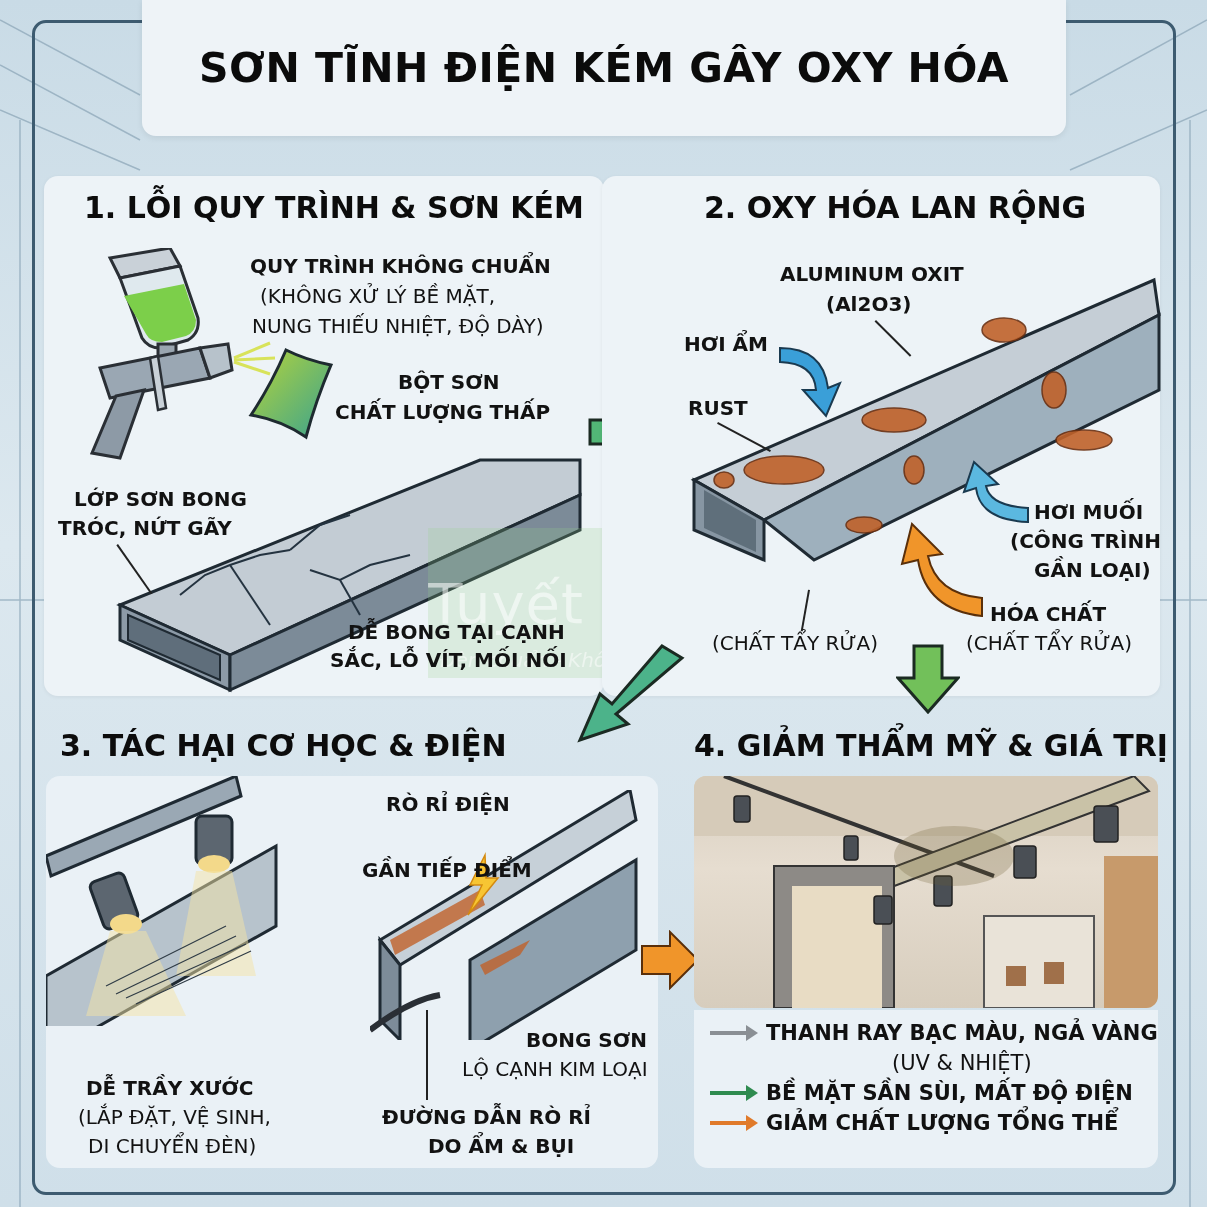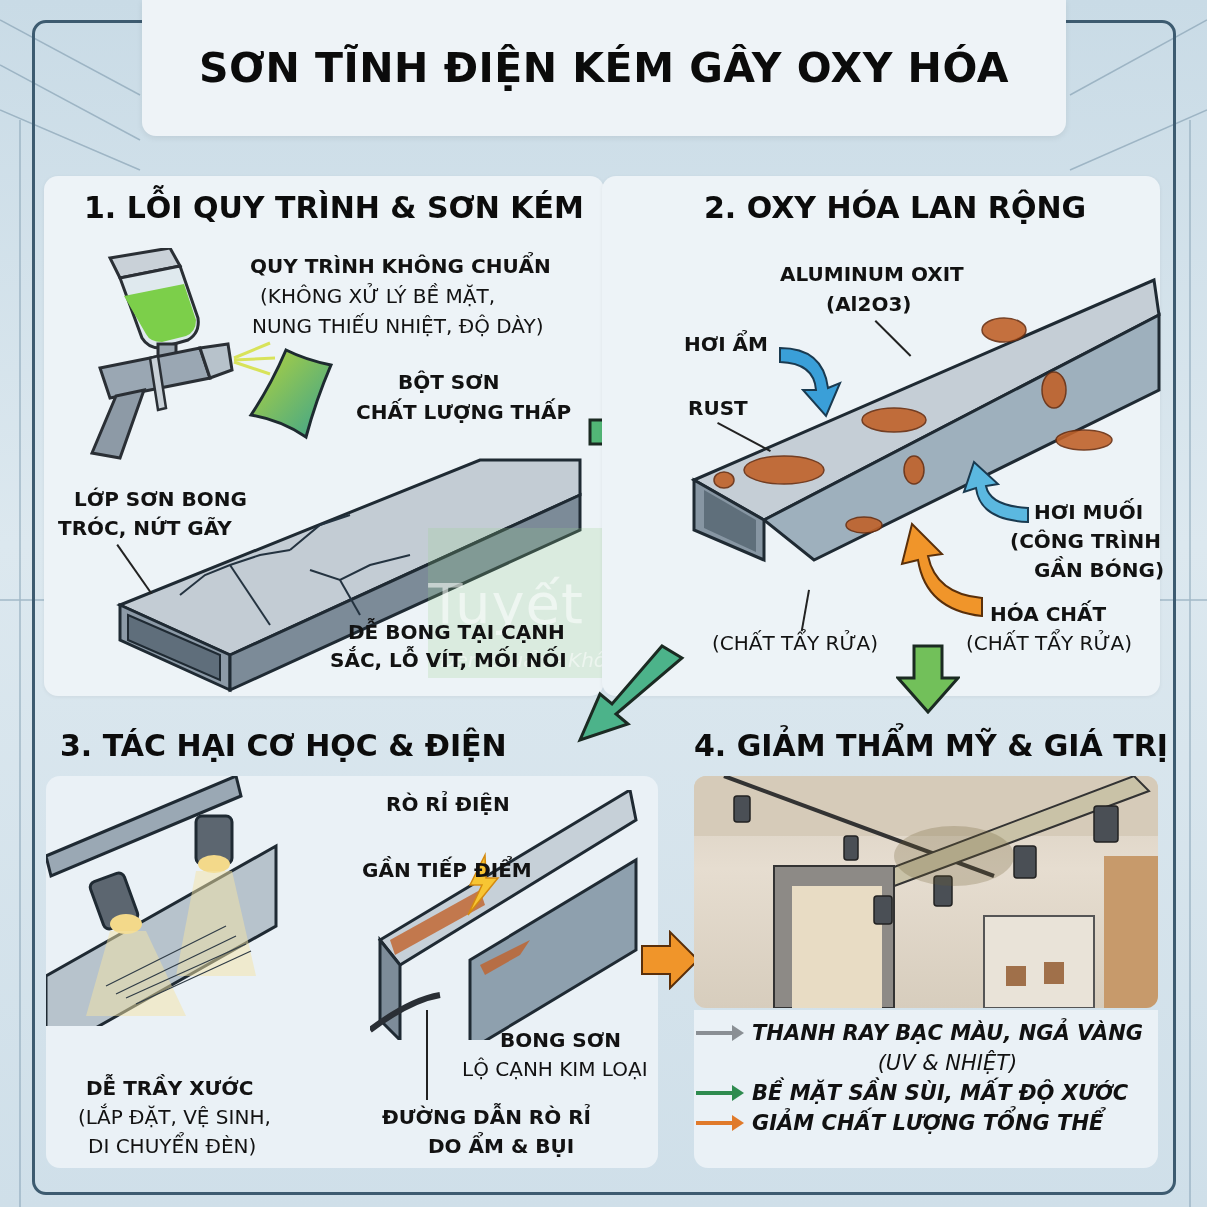--- a/index.html
+++ b/index.html
@@ -47,21 +47,21 @@
   }
   .scene {
     position: absolute; left: 694px; top: 776px; width: 464px; height: 232px;
     border-radius: 12px; overflow: hidden;
     background: linear-gradient(180deg, #d9cfc0 0%, #e6ddd0 40%, #d7cdbd 100%);
   }
   .legend {
     position: absolute; left: 694px; top: 1010px; width: 464px; height: 158px;
     background: #eaf1f6; border-radius: 0 0 14px 14px;
   }
-  .legend-item { position: absolute; left: 2px; display: flex; align-items: flex-start; font-style: italic; }
+  .legend-item { position: absolute; left: 16px; display: flex; align-items: flex-start; }
   .legend-arrow { width: 50px; height: 22px; margin-top: 4px; }
   .legend-text { font-weight: 700; font-size: 21px; line-height: 30px; color: #111; margin-left: 6px; }
   .legend-text .norm { font-weight: 400; text-align: center; }
   .watermark {
     position: absolute; left: 428px; top: 528px; width: 350px; height: 150px;
     background: rgba(150, 210, 140, 0.22);
     display: flex; align-items: center; justify-content: center;
   }
   .wm-text { font-size: 56px; color: rgba(255,255,255,0.55); font-weight: 400; letter-spacing: 1px; }
   .wm-sub { position: absolute; bottom: 6px; left: 12px; font-size: 20px; font-style: italic; color: rgba(255,255,255,0.5); }
@@ -115,21 +115,21 @@
         <stop offset="1" stop-color="#3aa38f"></stop>
       </linearGradient>
     </defs>
   <path d="M40 5 Q60 15 85 20 Q70 55 60 92 Q35 75 5 70 Q25 40 40 5 Z" fill="url(#pg)" stroke="#1e2a30" stroke-width="3"></path>
 </svg>
 
 <div class="label" style="left:250px; top:252px;">QUY TRÌNH KHÔNG CHUẨN</div>
 <div class="label normal" style="left:260px; top:282px; font-weight:400;">(KHÔNG XỬ LÝ BỀ MẶT,</div>
 <div class="label normal" style="left:252px; top:312px; font-weight:400;">NUNG THIẾU NHIỆT, ĐỘ DÀY)</div>
 <div class="label" style="left:398px; top:368px;">BỘT SƠN</div>
-<div class="label" style="left:356px; top:398px;">CHẤT LƯỢNG THẤP</div>
+<div class="label" style="left:335px; top:398px;">CHẤT LƯỢNG THẤP</div>
 
 <svg style="position:absolute; left:110px; top:455px;" width="480" height="240">
   <path d="M10 150 L370 5 L470 5 L470 40 L120 200 Z" fill="#c3ccd4" stroke="#1f2a33" stroke-width="3"></path>
   <path d="M10 150 L120 200 L120 235 L10 185 Z" fill="#8c9aa7" stroke="#1f2a33" stroke-width="3"></path>
   <path d="M120 200 L470 40 L470 75 L120 235 Z" fill="#7c8b98" stroke="#1f2a33" stroke-width="3"></path>
   <path d="M18 160 L110 200 L110 225 L18 185 Z" fill="#5f6e7b" stroke="#1f2a33" stroke-width="2"></path>
   <g stroke="#243340" stroke-width="2" fill="none">
     <path d="M70 140 L95 120 L120 110 L150 100 L180 95"></path>
     <path d="M120 110 L140 140 L160 170"></path>
     <path d="M180 95 L210 70 L240 60"></path>
@@ -180,21 +180,21 @@
   <path d="M2 10 Q45 10 50 50 L62 45 L48 78 L25 52 L38 52 Q36 25 2 24 Z" fill="#3a9fd8" stroke="#1a3a50" stroke-width="2"></path>
 </svg>
 <div class="label" style="left:688px; top:394px;">RUST</div>
 <div class="leader" style="left:718px; top:422px; width:60px; transform:rotate(28deg);"></div>
 
 <svg style="position:absolute; left:950px; top:460px;" width="80" height="70">
   <path d="M78 62 Q30 60 26 28 L14 32 L24 2 L48 24 L36 26 Q40 46 78 48 Z" fill="#5bb8e0" stroke="#1a3a50" stroke-width="2"></path>
 </svg>
 <div class="label" style="left:1034px; top:498px;">HƠI MUỐI</div>
 <div class="label" style="left:1010px; top:527px;">(CÔNG TRÌNH</div>
-<div class="label" style="left:1034px; top:556px;">GẦN BÓNG)</div>
+<div class="label" style="left:1034px; top:556px;">GẦN LOẠI)</div>
 
 <svg style="position:absolute; left:876px; top:520px;" width="110" height="100">
   <path d="M106 96 Q50 90 42 40 L26 44 L36 4 L66 34 L52 36 Q60 74 106 78 Z" fill="#f0952a" stroke="#5a2f0a" stroke-width="2"></path>
 </svg>
 <div class="label" style="left:990px; top:600px;">HÓA CHẤT</div>
 <div class="label normal" style="left:966px; top:629px; font-weight:400;">(CHẤT TẨY RỬA)</div>
 <div class="label normal" style="left:712px; top:629px; font-weight:400;">(CHẤT TẨY RỬA)</div>
 <div class="leader" style="left:810px; top:590px; width:42px; transform:rotate(100deg);"></div>
 
 <svg style="position:absolute; left:896px; top:644px;" width="64" height="70">
@@ -232,21 +232,21 @@
   <path d="M115 65 L100 95 L112 95 L98 125 L128 88 L116 88 Z" fill="#f7c533" stroke="#d48a10" stroke-width="1.5"></path>
   <path d="M0 240 Q40 210 70 205" stroke="#2a2f35" stroke-width="6" fill="none"></path>
 </svg>
 <div class="label" style="left:386px; top:790px;">RÒ RỈ ĐIỆN</div>
 <div class="label" style="left:362px; top:856px;">GẦN TIẾP ĐIỂM</div>
 
 <svg style="position:absolute; left:640px; top:930px;" width="60" height="60">
   <path d="M2 16 L30 16 L30 2 L58 30 L30 58 L30 44 L2 44 Z" fill="#f0952a" stroke="#5a2f0a" stroke-width="2"></path>
 </svg>
 
-<div class="label" style="left:500px; top:1026px;">BONG SƠN</div>
+<div class="label" style="left:526px; top:1026px;">BONG SƠN</div>
 <div class="label normal" style="left:462px; top:1055px; font-weight:400;">LỘ CẠNH KIM LOẠI</div>
 <div class="label" style="left:86px; top:1074px;">DỄ TRẦY XƯỚC</div>
 <div class="label normal" style="left:78px; top:1103px; font-weight:400;">(LẮP ĐẶT, VỆ SINH,</div>
 <div class="label normal" style="left:88px; top:1132px; font-weight:400;">DI CHUYỂN ĐÈN)</div>
 <div class="label" style="left:382px; top:1103px;">ĐƯỜNG DẪN RÒ RỈ</div>
 <div class="label" style="left:428px; top:1132px;">DO ẨM &amp; BỤI</div>
 <div class="leader" style="left:428px; top:1010px; width:90px; transform:rotate(90deg);"></div>
 
 <div class="section-title" style="left:694px; top:728px;">4. GIẢM THẨM MỸ &amp; GIÁ TRỊ</div>
 <div class="scene">
@@ -281,21 +281,21 @@
         <div>THANH RAY BẠC MÀU, NGẢ VÀNG</div>
         <div class="norm">(UV &amp; NHIỆT)</div>
       </div>
   </div>
   <div class="legend-item" style="top:68px;">
     <svg class="legend-arrow" viewBox="0 0 50 22">
         <line x1="0" y1="11" x2="38" y2="11" stroke="#2e8b4f" stroke-width="4"></line>
         <path d="M36 3 L48 11 L36 19 Z" fill="#2e8b4f"></path>
       </svg>
     <div class="legend-text">
-        <div>BỀ MẶT SẦN SÙI, MẤT ĐỘ XƯỚC</div>
+        <div>BỀ MẶT SẦN SÙI, MẤT ĐỘ ĐIỆN</div>
       </div>
   </div>
   <div class="legend-item" style="top:98px;">
     <svg class="legend-arrow" viewBox="0 0 50 22">
         <line x1="0" y1="11" x2="38" y2="11" stroke="#e07a2a" stroke-width="4"></line>
         <path d="M36 3 L48 11 L36 19 Z" fill="#e07a2a"></path>
       </svg>
     <div class="legend-text">
         <div>GIẢM CHẤT LƯỢNG TỔNG THỂ</div>
       </div>

